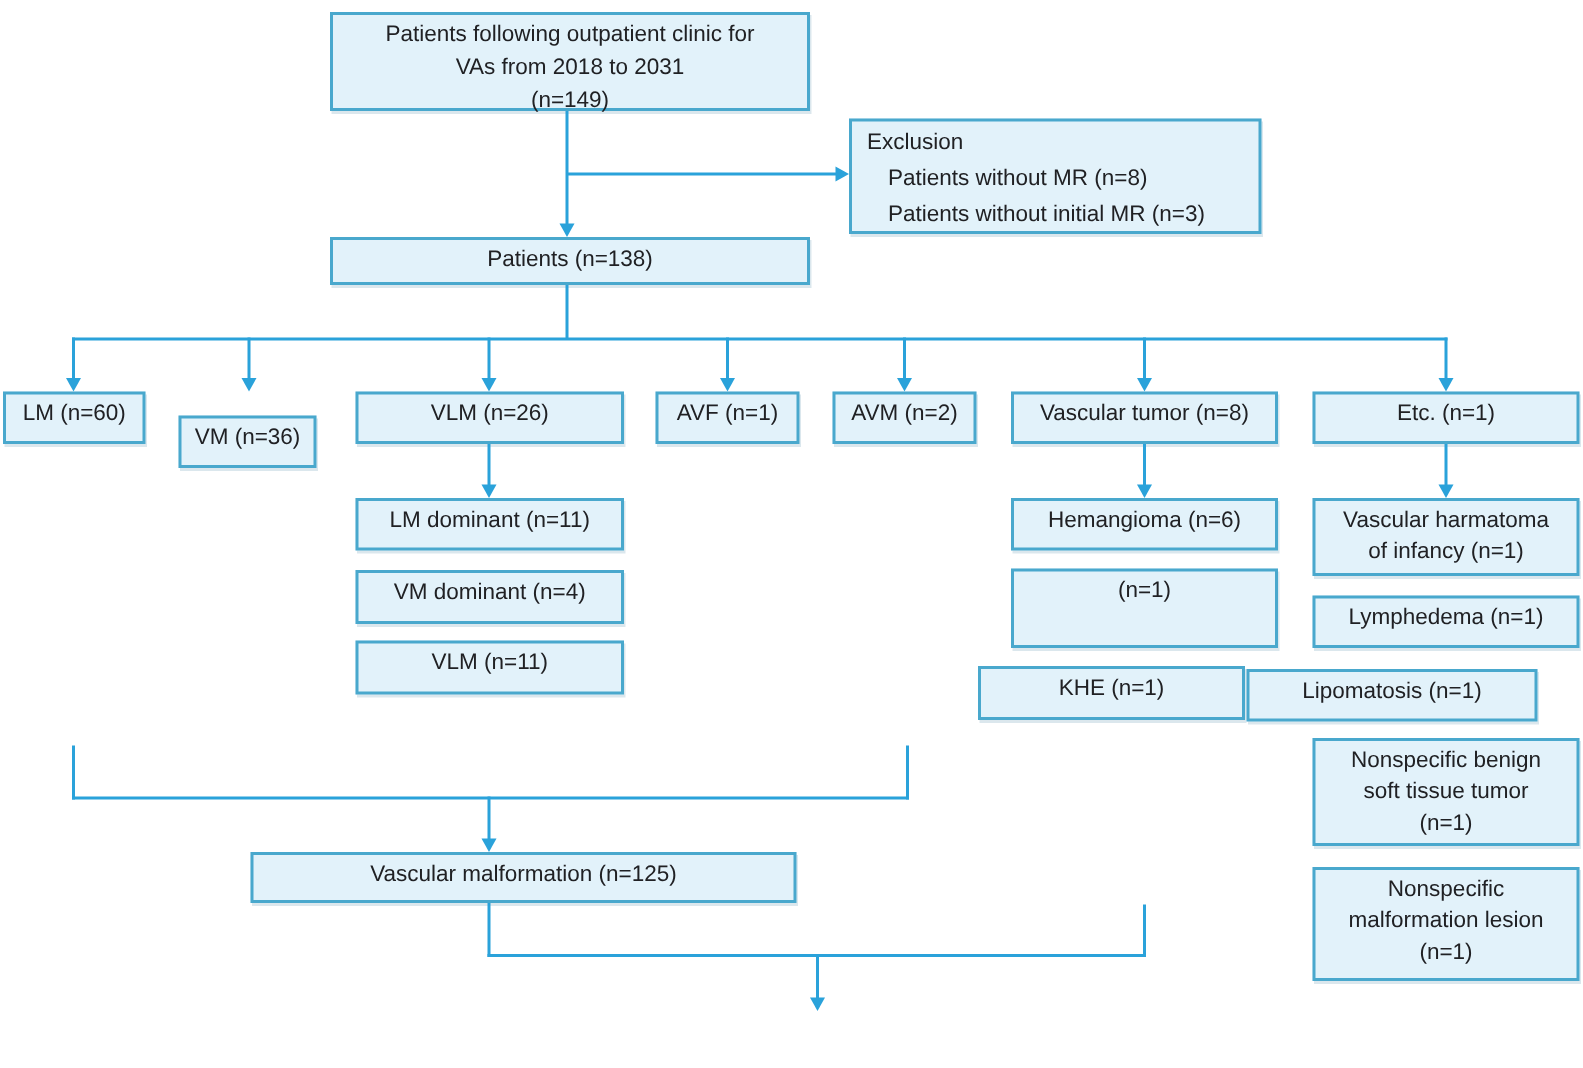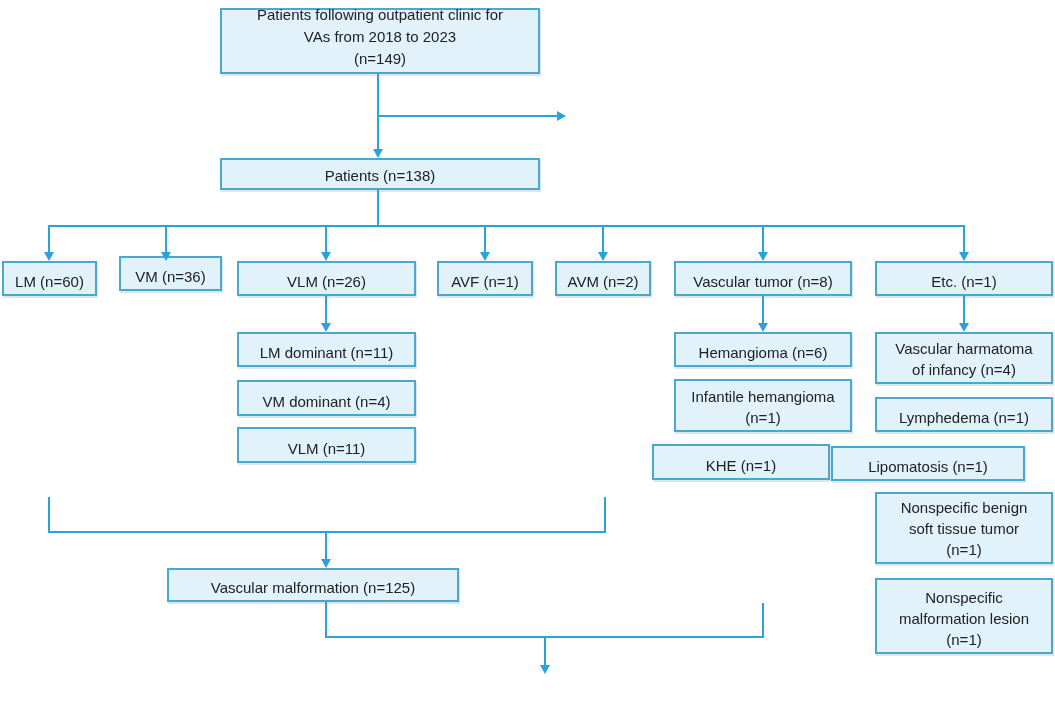--- a/index.html
+++ b/index.html
@@ -6,21 +6,21 @@
     --box-fill:#e2f2fa; --box-border:#49a8cd; --connector:#2aa2da; --text:#202124;
   }
   html,body{margin:0;padding:0;background:#ffffff;}
   .stage{
     position:relative; width:1055px; height:712px; background:#fff; overflow:hidden;
     font-family:"Liberation Sans", sans-serif; color:var(--text); font-size:15px;
   }
   .box{
     position:absolute; box-sizing:border-box;
     background:var(--box-fill); border:2px solid var(--box-border);
-    display:flex; flex-direction:column; align-items:center; justify-content:flex-end;
+    display:flex; flex-direction:column; align-items:center; justify-content:flex-start;
     text-align:center; line-height:21px; padding:2px 6px;
     box-shadow:1px 2px 0 rgba(110,160,185,0.25);
   }
   .box.left{align-items:flex-start; text-align:left; padding-left:10px; line-height:24px;}
   .box.left .indent{padding-left:14px;}
   .box.tall{line-height:22px;}
   .vline{position:absolute; width:2px; background:var(--connector);}
   .hline{position:absolute; height:2px; background:var(--connector);}
   .arrow-down{position:absolute; width:0; height:0;
     border-left:5px solid transparent; border-right:5px solid transparent;
@@ -29,33 +29,38 @@
     border-top:5px solid transparent; border-bottom:5px solid transparent;
     border-left:9px solid var(--connector);}
 </style>
 </head>
 <body>
 
 <div class="stage">
 
   <div class="box tall" style="left:220px;top:8px;width:320px;height:66px">
     <span>Patients following outpatient clinic for</span>
-    <span>VAs from 2018 to 2023</span>
+    <span>VAs from 2018 to 2031</span>
     <span>(n=149)</span>
   </div>
 
+  <div class="box left" style="left:566px;top:79px;width:275px;height:77px">
+    <span>Exclusion</span>
+    <span class="indent">Patients without MR (n=8)</span>
+    <span class="indent">Patients without initial MR (n=3)</span>
+  </div>
 
   <div class="box" style="left:220px;top:158px;width:320px;height:32px">
     <span>Patients (n=138)</span>
   </div>
 
   <div class="box" style="left:2px;top:261px;width:95px;height:35px">
     <span>LM (n=60)</span>
   </div>
-  <div class="box" style="left:119px;top:256px;width:103px;height:35px">
+  <div class="box" style="left:119px;top:277px;width:92px;height:35px">
     <span>VM (n=36)</span>
   </div>
   <div class="box" style="left:237px;top:261px;width:179px;height:35px">
     <span>VLM (n=26)</span>
   </div>
   <div class="box" style="left:437px;top:261px;width:96px;height:35px">
     <span>AVF (n=1)</span>
   </div>
   <div class="box" style="left:555px;top:261px;width:96px;height:35px">
     <span>AVM (n=2)</span>
@@ -74,49 +79,48 @@
     <span>VM dominant (n=4)</span>
   </div>
   <div class="box" style="left:237px;top:427px;width:179px;height:36px">
     <span>VLM (n=11)</span>
   </div>
 
   <div class="box" style="left:674px;top:332px;width:178px;height:35px">
     <span>Hemangioma (n=6)</span>
   </div>
   <div class="box" style="left:674px;top:379px;width:178px;height:53px">
-    <span>Infantile hemangioma</span>
     <span>(n=1)</span>
   </div>
   <div class="box" style="left:652px;top:444px;width:178px;height:36px">
     <span>KHE (n=1)</span>
   </div>
 
   <div class="box" style="left:875px;top:332px;width:178px;height:52px">
     <span>Vascular harmatoma</span>
-    <span>of infancy (n=4)</span>
+    <span>of infancy (n=1)</span>
   </div>
   <div class="box" style="left:875px;top:397px;width:178px;height:35px">
     <span>Lymphedema (n=1)</span>
   </div>
   <div class="box" style="left:831px;top:446px;width:194px;height:35px">
     <span>Lipomatosis (n=1)</span>
   </div>
   <div class="box" style="left:875px;top:492px;width:178px;height:72px">
     <span>Nonspecific benign</span>
     <span>soft tissue tumor</span>
     <span>(n=1)</span>
   </div>
   <div class="box" style="left:875px;top:578px;width:178px;height:76px">
     <span>Nonspecific</span>
     <span>malformation lesion</span>
     <span>(n=1)</span>
   </div>
 
-  <div class="box" style="left:167px;top:568px;width:292px;height:34px">
+  <div class="box" style="left:167px;top:568px;width:364px;height:34px">
     <span>Vascular malformation (n=125)</span>
   </div>
 
   <div class="vline" style="left:377px;top:74px;height:76px"></div>
   <div class="arrow-down" style="left:373px;top:149px"></div>
 
   <div class="hline" style="left:378px;top:115px;width:180px"></div>
   <div class="arrow-right" style="left:557px;top:111px"></div>
 
   <div class="vline" style="left:377px;top:190px;height:36px"></div>

